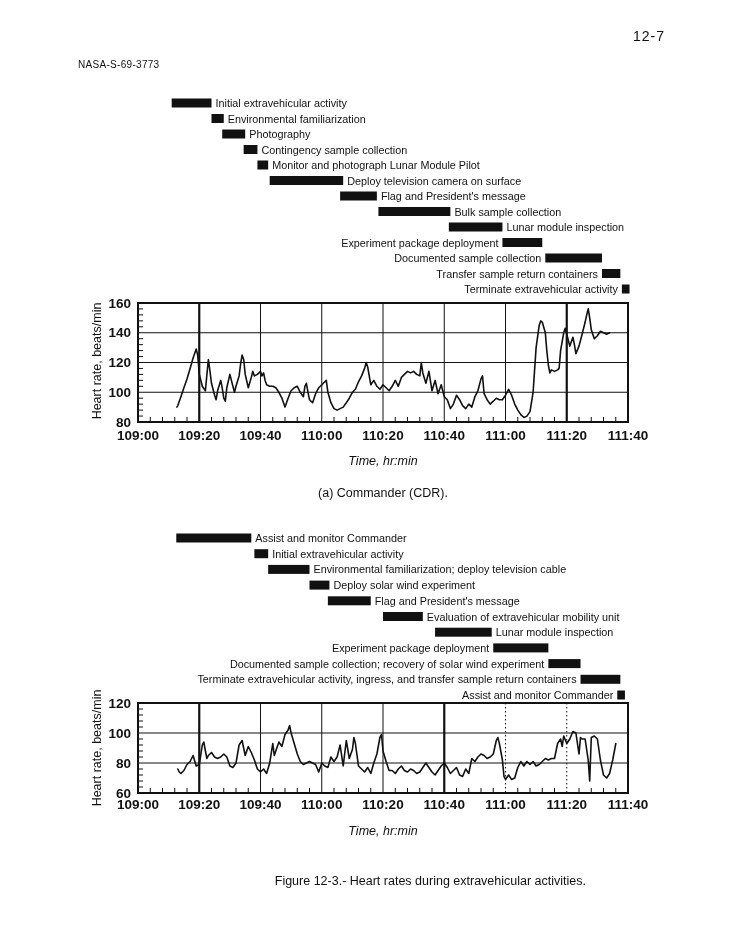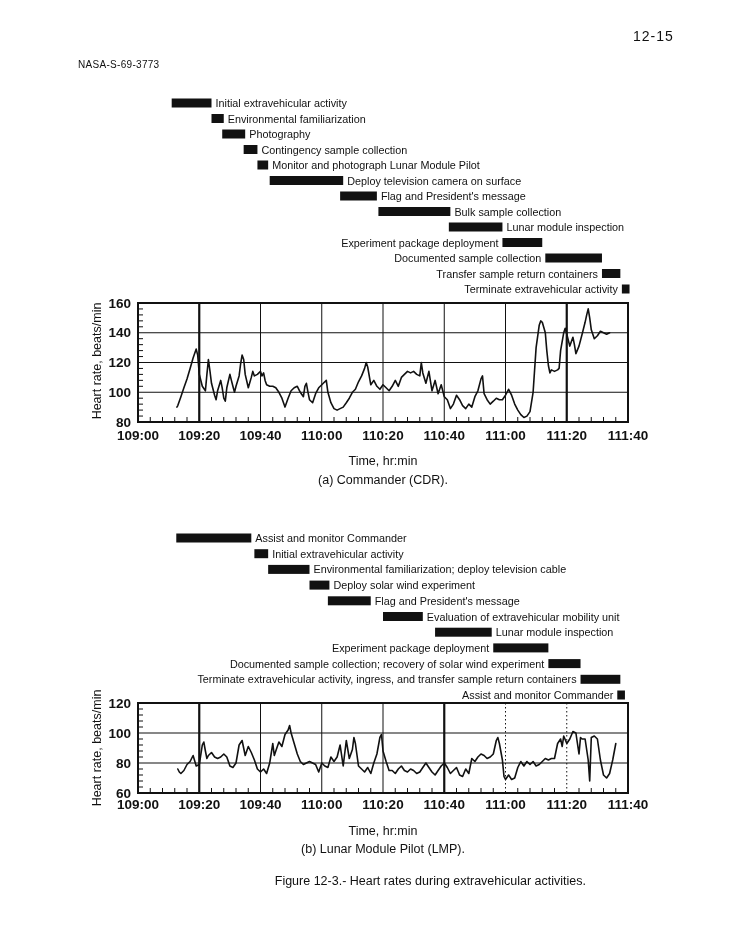--- a/index.html
+++ b/index.html
@@ -10,36 +10,36 @@
   .abs{position:absolute;}
   .page-number{top:28px;left:633px;font-size:14px;letter-spacing:1px;}
   .report-id{top:59px;left:78px;font-size:10px;letter-spacing:.3px;}
   .plot-overlay{position:absolute;left:0;top:0;width:731px;height:932px;}
   .ylabel{
     position:absolute;width:244px;text-align:center;white-space:nowrap;
     font-size:12.5px;transform:rotate(-90deg);
   }
   .ylabel-a{left:-25px;top:354px;}
   .ylabel-b{left:-25px;top:741px;}
-  .xlabel{position:absolute;left:258px;width:250px;text-align:center;font-size:12.5px;}
+  .xlabel{position:absolute;left:258px;width:250px;text-align:center;font-size:12.5px;font-style:italic;}
   .xlabel-a{top:454px;}
   .xlabel-b{top:824px;}
   .subcaption{position:absolute;left:208px;width:350px;text-align:center;font-size:12.5px;}
-  .subcaption-a{top:473px;}
+  .subcaption-a{top:486px;}
   .subcaption-b{top:842px;}
   .figure-caption{
     position:absolute;left:146px;top:874px;width:440px;text-align:right;font-size:12.5px;
   }
 </style>
 </head>
 <body>
 
 <div class="page">
 
-  <div class="abs page-number">12-15</div>
+  <div class="abs page-number">12-7</div>
   <div class="abs report-id">NASA-S-69-3773</div>
 
   <svg id="plot-overlay" class="plot-overlay" viewBox="0 0 731 932">
       <line x1="138" y1="392.25" x2="628" y2="392.25" stroke="#111111" stroke-width="1.2"></line>
       <line x1="138" y1="362.5" x2="628" y2="362.5" stroke="#111111" stroke-width="1.2"></line>
       <line x1="138" y1="332.75" x2="628" y2="332.75" stroke="#111111" stroke-width="1.2"></line>
       <line x1="199.25" y1="303" x2="199.25" y2="422" stroke="#111111" stroke-width="2.2"></line>
       <line x1="260.5" y1="303" x2="260.5" y2="422" stroke="#111111" stroke-width="1"></line>
       <line x1="321.75" y1="303" x2="321.75" y2="422" stroke="#111111" stroke-width="1"></line>
       <line x1="383" y1="303" x2="383" y2="422" stroke="#111111" stroke-width="1"></line>
@@ -227,16 +227,15 @@
       <rect x="617.28125" y="690.5" width="7.65625" height="9" fill="#111111"></rect>
       <text x="613.28125" y="699" text-anchor="end" fill="#111111" font-size="10.8px" font-family="&quot;Liberation Sans&quot;,sans-serif">Assist and monitor Commander</text>
     </svg>
 
   <div class="ylabel ylabel-a">Heart rate, beats/min</div>
   <div class="xlabel xlabel-a">Time, hr:min</div>
   <div class="subcaption subcaption-a">(a)  Commander (CDR).</div>
 
   <div class="ylabel ylabel-b">Heart rate, beats/min</div>
   <div class="xlabel xlabel-b">Time, hr:min</div>
-  <div class="subcaption subcaption-b">(b)  Lunar Module Pilot (LMP).</div>
 
   <div class="figure-caption">Figure 12-3.- Heart rates during extravehicular activities.</div>
 </div>
 
 </body></html>

